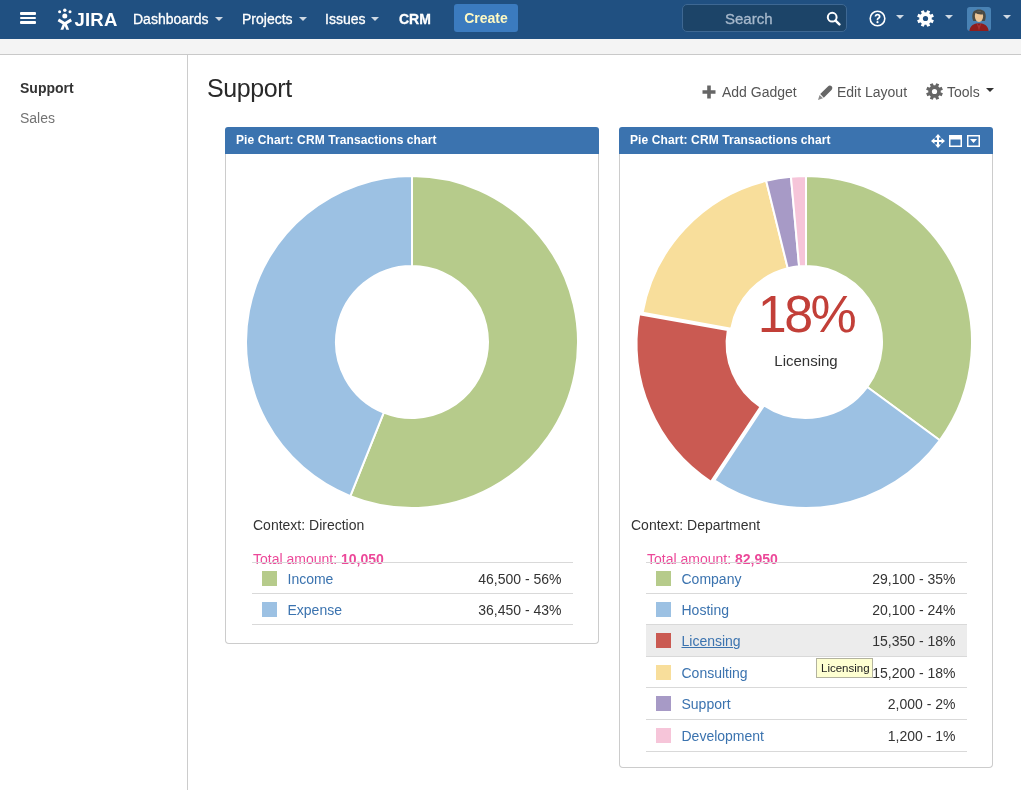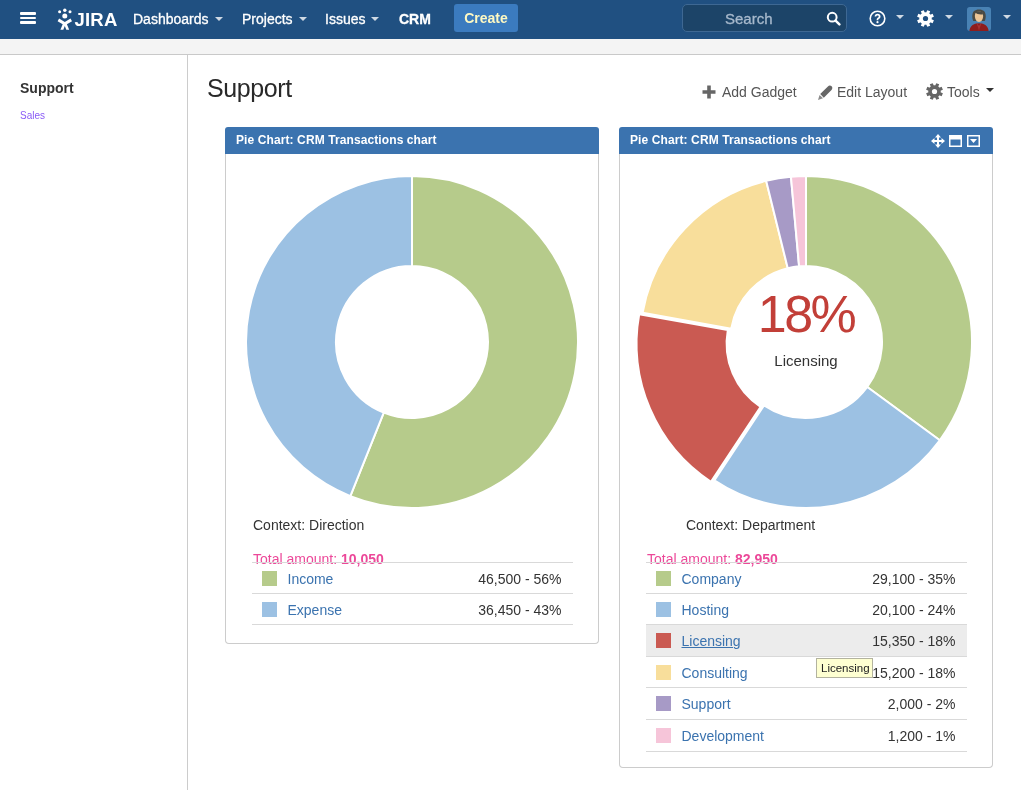--- a/index.html
+++ b/index.html
@@ -16,21 +16,21 @@
 #createbtn { position:absolute; left:454px; top:4px; width:64px; height:28px; background:#3b7bbf; border-radius:3px; color:#fef9c3; font-size:14px; font-weight:bold; text-align:center; line-height:28px; }
 #searchbox { position:absolute; left:682px; top:4px; width:165px; height:28px; background:#1c4468; border:1px solid #3e6893; border-radius:5px; }
 #searchbox span { position:absolute; left:12px; top:5px; font-size:15px; color:#a7b9cc;margin-left:30px; -webkit-text-stroke:0.3px #a7b9cc; }
 
 
 #strip { position:absolute; top:39px; left:0; width:1021px; height:16px; background:#f4f4f4; border-bottom:1px solid #c9c9c9; }
 
 
 #sidebar { position:absolute; top:55px; left:0; width:188px; height:735px; border-right:1px solid #cccccc; background:#fff; }
 #sidebar .cur { position:absolute; left:20px; top:25px; font-size:14px; font-weight:bold; color:#333; }
-#sidebar .lnk { position:absolute; left:20px; top:55px; font-size:10px; color:#8b5cf6; }
+#sidebar .lnk { position:absolute; left:20px; top:55px; font-size:14px; color:#737373; }
 
 
 #h1 { position:absolute; left:207px; top:74px; font-size:25px; letter-spacing:-0.4px; color:#292929; }
 .toolbtn { position:absolute; top:84px; font-size:14px; color:#555;text-align:right; }
 
 
 .gadget-hd { position:absolute; height:27px; width:374px; background:#3b73af; border-radius:3px 3px 0 0; color:#fff; font-size:12px; font-weight:bold; line-height:27px; padding-left:11px; letter-spacing:0.1px; }
 .gadget-bd { position:absolute; width:374px; background:#fff; border:1px solid #cccccc; border-top:none; border-radius:0 0 4px 4px; }
 .ctx { position:absolute; font-size:14px; color:#333; }
 .tot { position:absolute; font-size:14px; color:#ec4899;margin-top:13px; }
@@ -164,21 +164,21 @@
   <svg class="abs" style="left:626px;top:162px" width="360" height="360" viewBox="0 0 360 360">
     <path d="M 180.00 14.00 A 166 166 0 0 1 313.80 278.26 L 241.26 224.99 A 76 76 0 0 0 180.00 104.00 Z" fill="#b6cb8b" stroke="#ffffff" stroke-width="2" stroke-linejoin="round"></path>
     <path d="M 313.80 278.26 A 166 166 0 0 1 88.32 318.38 L 138.02 243.36 A 76 76 0 0 0 241.26 224.99 Z" fill="#9cc1e3" stroke="#ffffff" stroke-width="2" stroke-linejoin="round"></path>
     <path d="M 88.32 318.38 A 166 166 0 0 1 16.60 150.76 L 105.19 166.61 A 76 76 0 0 0 138.02 243.36 Z" fill="#ca5a52" stroke="#ffffff" stroke-width="2" stroke-linejoin="round" transform="translate(-3.40,1.46)"></path>
     <path d="M 16.60 150.76 A 166 166 0 0 1 140.16 18.85 L 161.76 106.22 A 76 76 0 0 0 105.19 166.61 Z" fill="#f8de9b" stroke="#ffffff" stroke-width="2" stroke-linejoin="round"></path>
     <path d="M 140.16 18.85 A 166 166 0 0 1 164.93 14.69 L 173.10 104.31 A 76 76 0 0 0 161.76 106.22 Z" fill="#a79ac6" stroke="#ffffff" stroke-width="2" stroke-linejoin="round"></path>
     <path d="M 164.93 14.69 A 166 166 0 0 1 180.00 14.00 L 180.00 104.00 A 76 76 0 0 0 173.10 104.31 Z" fill="#f6c5d9" stroke="#ffffff" stroke-width="2" stroke-linejoin="round"></path>
   </svg>
   <div id="pct">18%</div>
   <div id="pctlbl">Licensing</div>
-  <div class="ctx" style="left:686px;top:517px">Context: Department</div>
+  <div class="ctx" style="left:631px;top:517px">Context: Department</div>
   <div class="tot" style="left:647px;top:538px">Total amount: <b>82,950</b></div>
   <div class="legend" style="left:645.5px;top:562px">
     <div class="lrow first">
       <div class="sw" style="background:#b6cb8b"></div>
         <div class="lbl">Company</div>
         <div class="val">29,100 - 35%</div>
     </div>
     <div class="lrow">
       <div class="sw" style="background:#9cc1e3"></div>
         <div class="lbl">Hosting</div>

